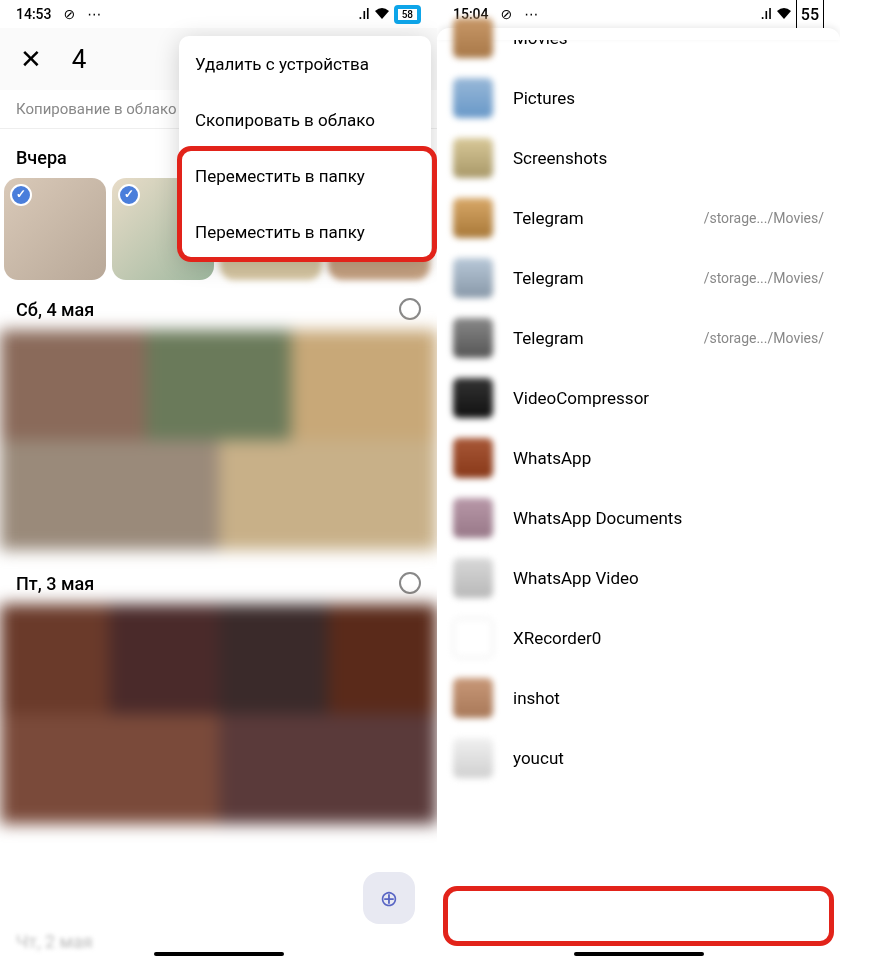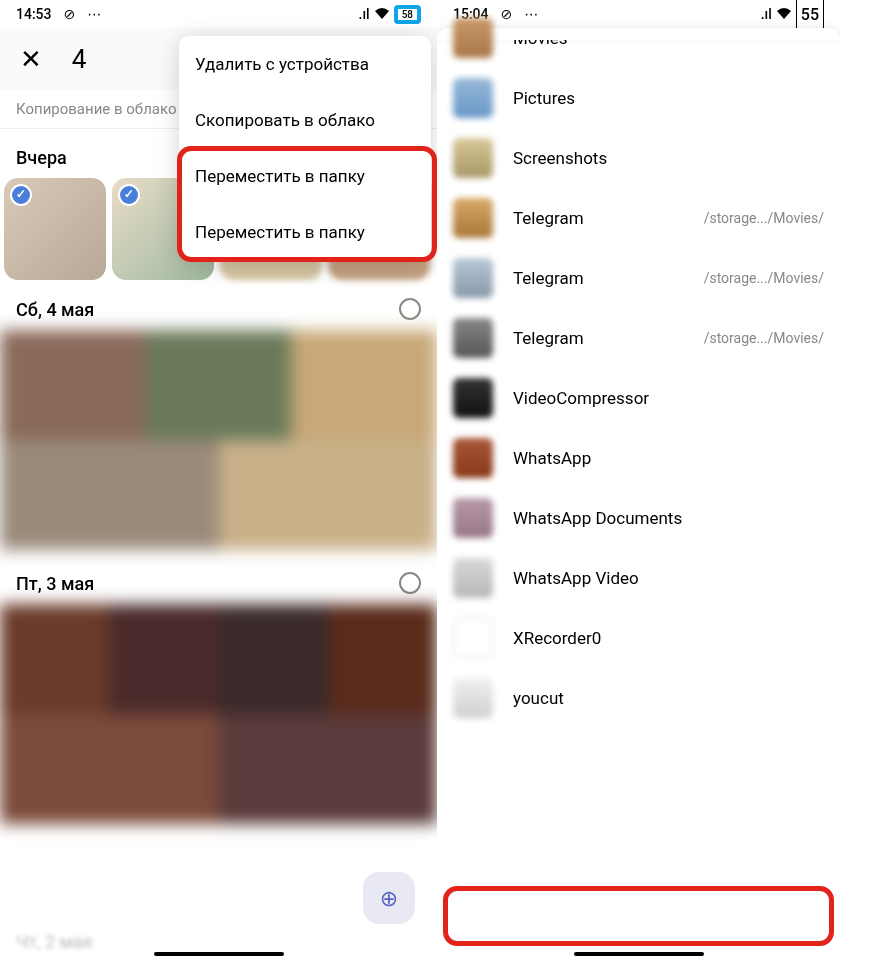--- a/index.html
+++ b/index.html
@@ -203,20 +203,24 @@
       </div>
     <div class="folder-row">
         <div class="folder-thumb ft12"></div>
         <span class="folder-name">WhatsApp Video</span>
       </div>
     <div class="folder-row">
         <div class="folder-thumb ft13"></div>
         <span class="folder-name">XRecorder0</span>
       </div>
     <div class="folder-row">
+        <div class="folder-thumb ft14"></div>
+        <span class="folder-name">inshot</span>
+      </div>
+    <div class="folder-row">
         <div class="folder-thumb ft15"></div>
         <span class="folder-name">youcut</span>
       </div>
 
   </div>
 
   <div class="home-ind"></div>
   <div class="highlight-box hl2"></div>
 </div>
 

